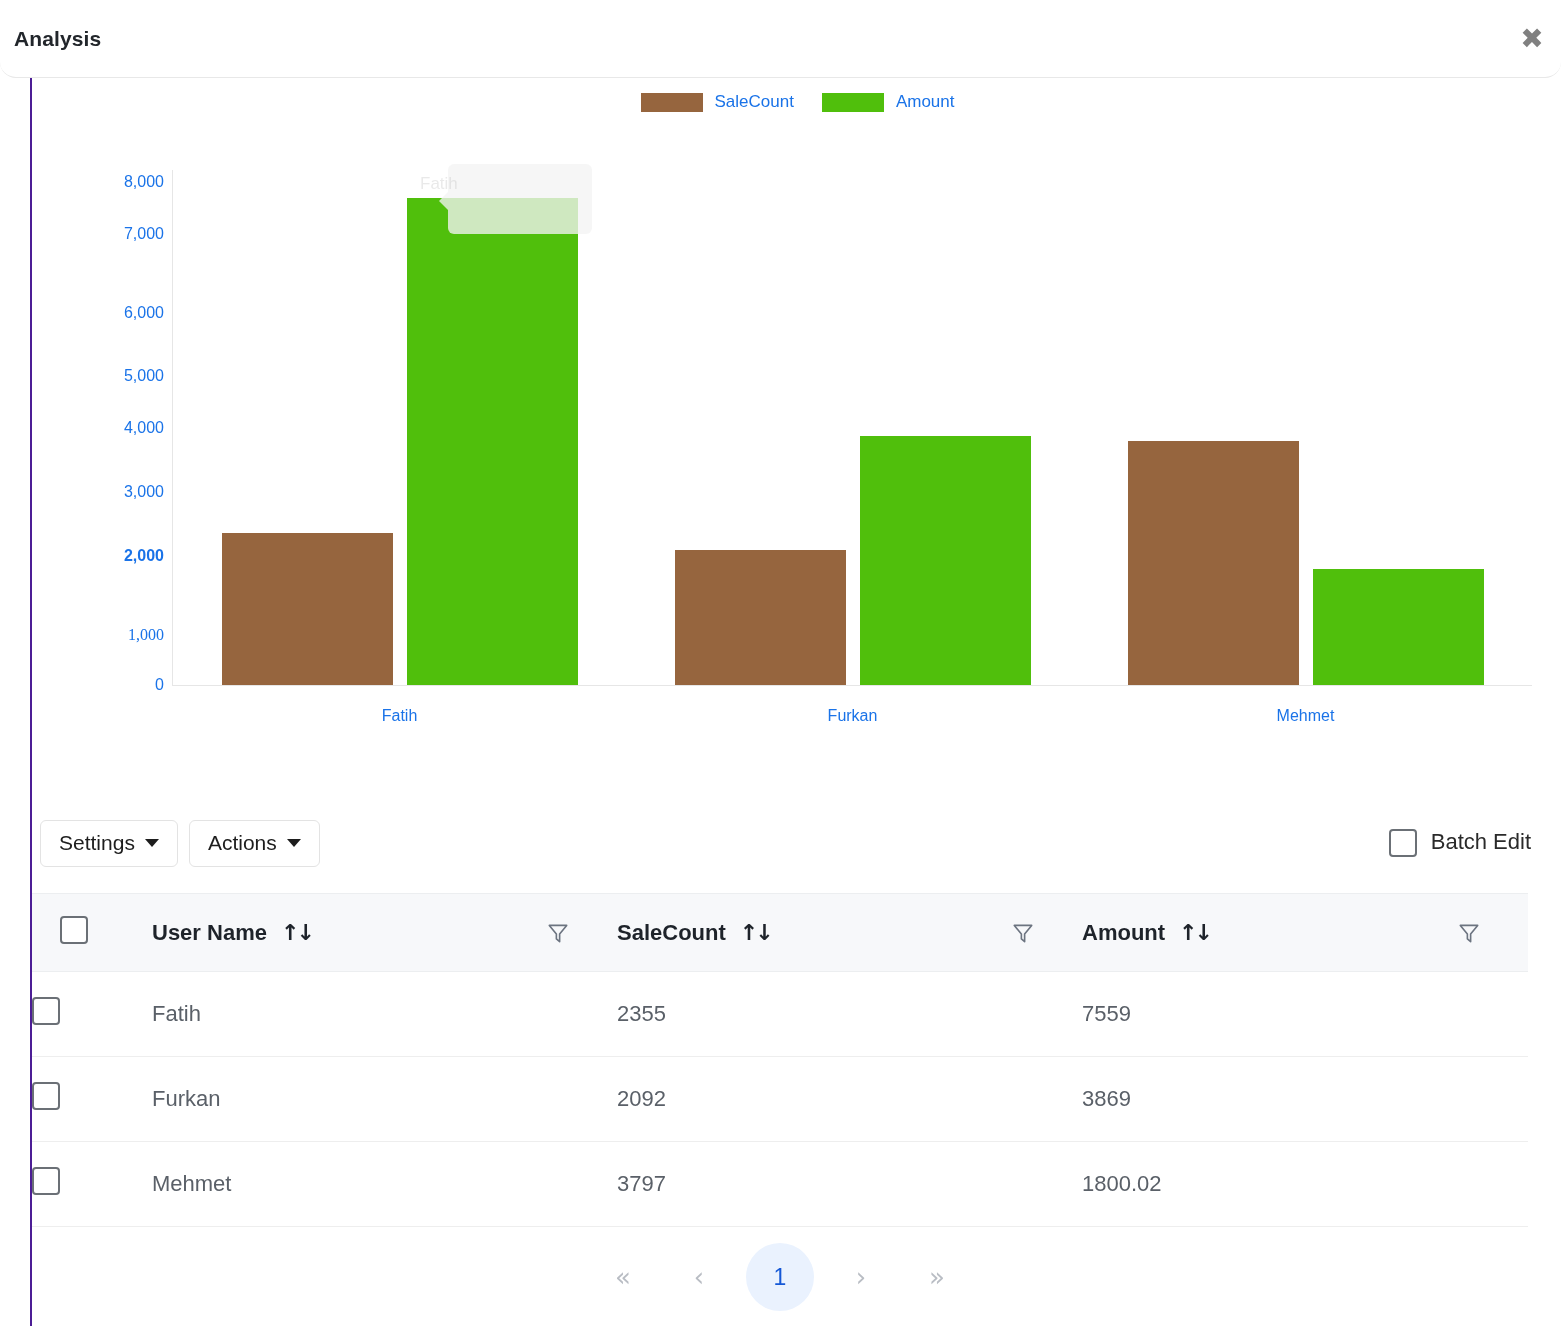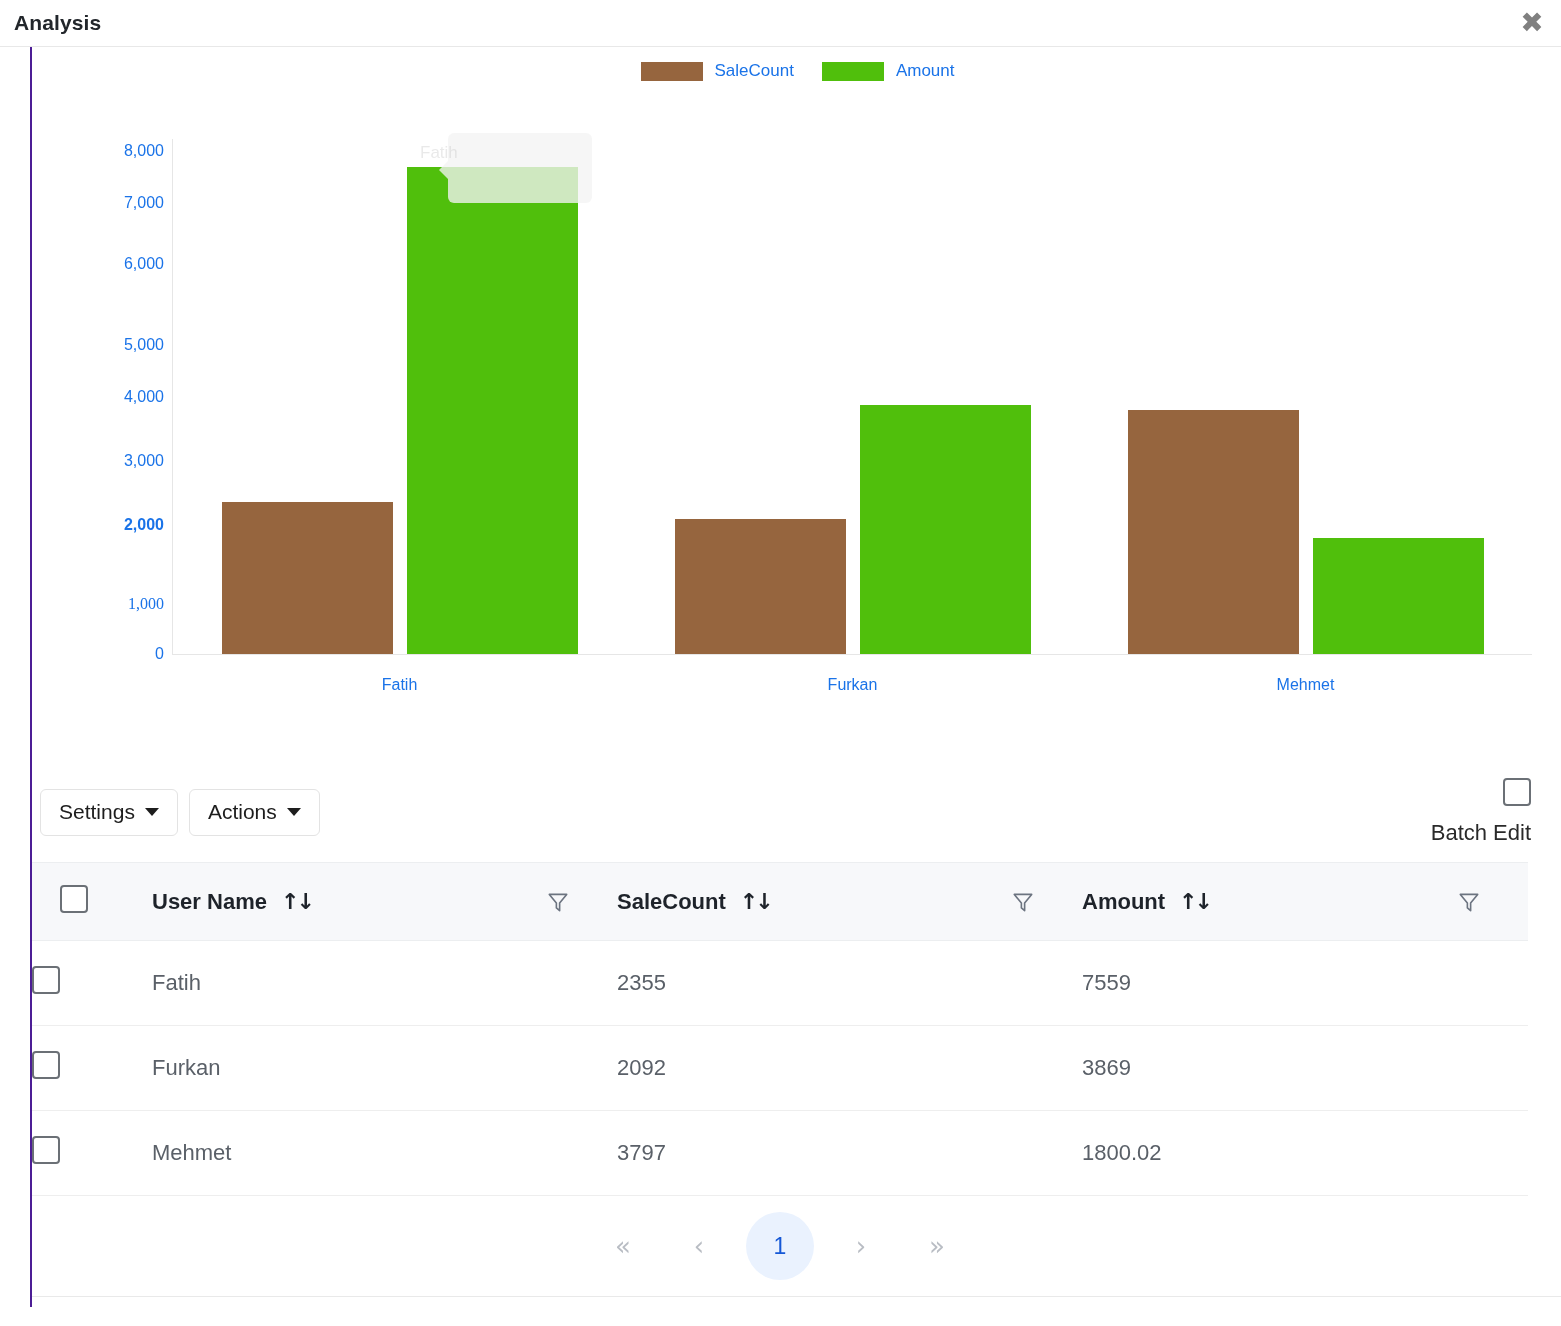--- a/index.html
+++ b/index.html
@@ -14,24 +14,25 @@
   .modal {
     position: relative;
     width: 1561px;
     height: 1326px;
     background: #fff;
   }
 
   
   .modal-header {
     position: relative;
-    height: 47px;
+    height: 78px;
     border-bottom: 1px solid #e8e8e8;
     display: flex;
     align-items: center;
+    border-radius: 16px;
   }
   .modal-title {
     margin-left: 14px;
     font-size: 21px;
     font-weight: bold;
     color: #22262b;
     letter-spacing: .1px;
   }
   .close-btn {
     position: absolute;
@@ -190,24 +191,23 @@
   .caret {
     width: 0; height: 0;
     border-left: 7px solid transparent;
     border-right: 7px solid transparent;
     border-top: 8px solid #1d1d1d;
     display: inline-block;
   }
   .batch-edit {
     margin-left: auto;
     display: flex;
-    align-items: flex-end;
+    align-items: flex-start;
     gap: 14px;
     cursor: pointer;
-    flex-direction: column;
   }
   .batch-label { font-size: 22px; color: #2a2a2a; }
 
   .cbox {
     width: 28px; height: 28px;
     border: 2px solid #6b7076;
     border-radius: 4px;
     background: #fff;
     display: inline-block;
     flex: none;
@@ -325,21 +325,21 @@
         <div class="legend-item">
           <span class="legend-swatch" style="background:#50bf0c"></span>
           <span class="legend-label">Amount</span>
         </div>
       </div>
 
       <div class="plot">
         <div class="y-axis" id="yAxis">
             <div class="y-tick" style="top: 12px;">8,000</div>
             <div class="y-tick" style="top: 64.375px;">7,000</div>
-            <div class="y-tick" style="top: 125px;">6,000</div>
+            <div class="y-tick" style="top: 143px;">6,000</div>
             <div class="y-tick" style="top: 206px;">5,000</div>
             <div class="y-tick" style="top: 257.5px;">4,000</div>
             <div class="y-tick" style="top: 321.875px;">3,000</div>
             <div class="y-tick" style="top: 386.25px; font-weight: bold;">2,000</div>
             <div class="y-tick" style="top: 465px; font-family: Liberation Serif, serif;">1,000</div>
             <div class="y-tick" style="top: 515px;">0</div>
           </div>
         <div class="axis-line-v"></div>
         <div class="axis-line-h"></div>
         <div class="bars" id="bars">

